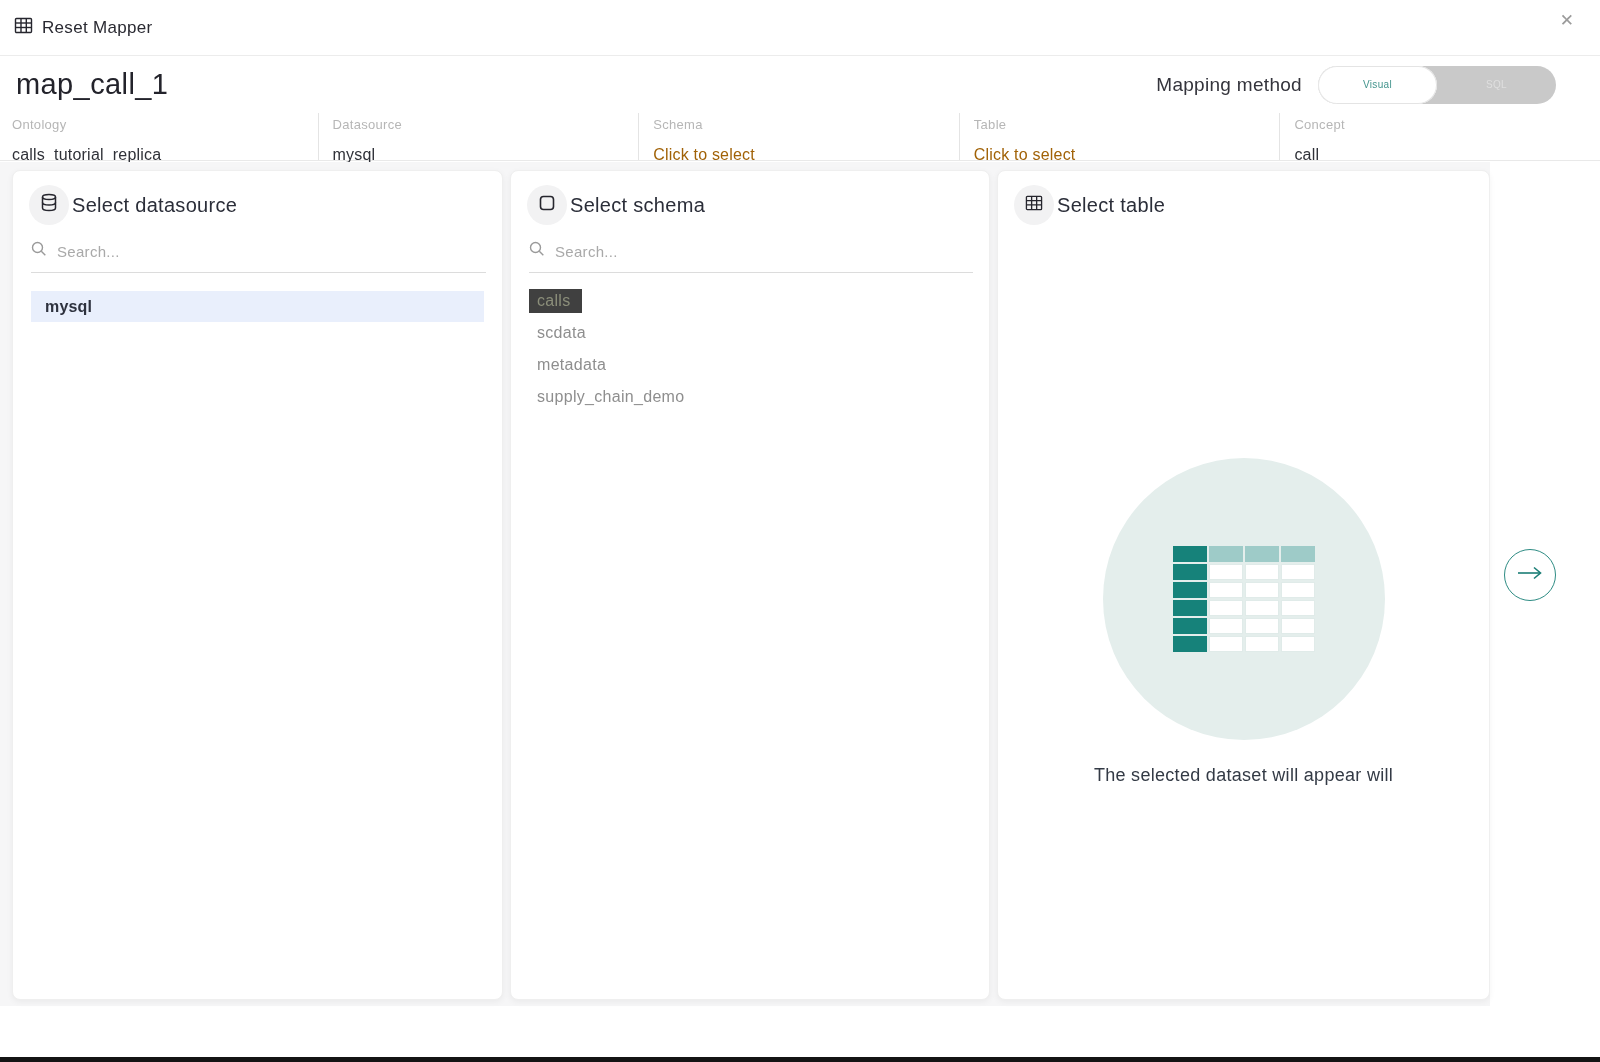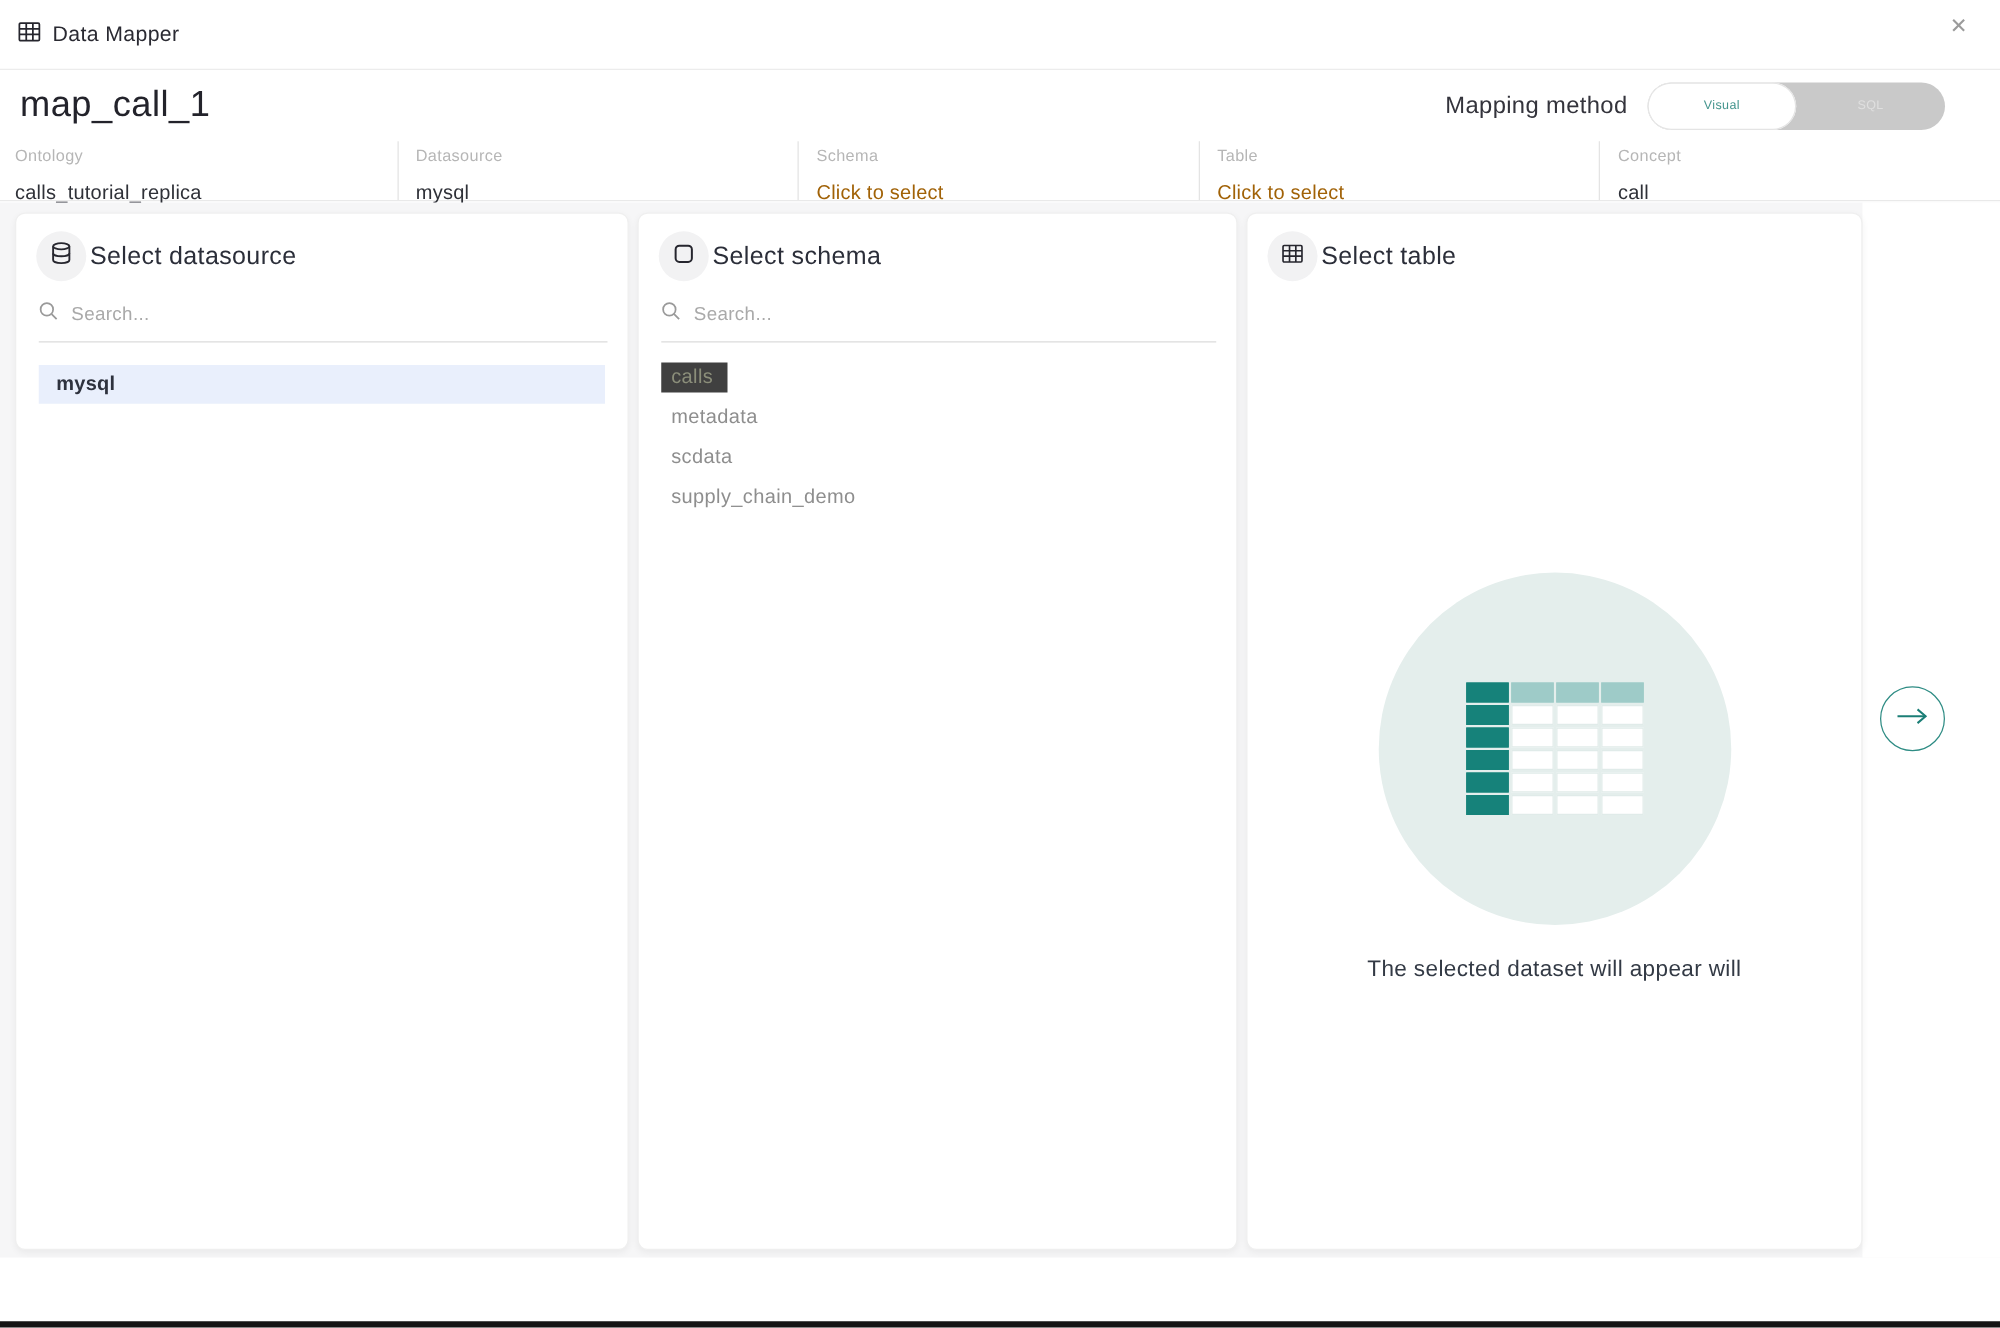--- a/index.html
+++ b/index.html
@@ -96,21 +96,21 @@
   <div class="topbar">
     <span>
       <svg width="19" height="19" viewBox="0 0 19 19">
         <rect x="1.5" y="2.5" width="16" height="14" rx="1" fill="none" stroke="#26262e" stroke-width="1.4"></rect>
         <line x1="1.5" y1="7" x2="17.5" y2="7" stroke="#26262e" stroke-width="1.4"></line>
         <line x1="1.5" y1="11.5" x2="17.5" y2="11.5" stroke="#26262e" stroke-width="1.4"></line>
         <line x1="7" y1="2.5" x2="7" y2="16.5" stroke="#26262e" stroke-width="1.4"></line>
         <line x1="12.3" y1="2.5" x2="12.3" y2="16.5" stroke="#26262e" stroke-width="1.4"></line>
       </svg>
     </span>
-    <span class="topbar-title">Data Mapper</span>
+    <span class="topbar-title">Reset Mapper</span>
     <span class="close-x">✕</span>
   </div>
 
   <div class="headrow">
     <div class="big-title">map_call_1</div>
     <div class="mm-wrap">
       <span class="mm-label">Mapping method</span>
       <div class="toggle">
         <div class="seg seg-active">Visual</div>
         <div class="seg seg-inactive">SQL</div>
@@ -187,22 +187,22 @@
           <span>
             <svg width="16" height="16" viewBox="0 0 16 16">
               <circle cx="6.5" cy="6.5" r="5" fill="none" stroke="#9a9a9a" stroke-width="1.4"></circle>
               <line x1="10.3" y1="10.3" x2="14.3" y2="14.3" stroke="#9a9a9a" stroke-width="1.4"></line>
             </svg>
           </span>
           <input class="search-input" placeholder="Search..." style="">
         </div>
         <ul class="schema-list">
           <li><span class="mark">calls</span></li>
+          <li>scdata</li>
           <li>metadata</li>
-          <li>scdata</li>
           <li>supply_chain_demo</li>
         </ul>
       </div>
 
       <div class="panel panel-3">
         <div class="panel-head">
           <div class="icon-circle">
             <span>
               <svg width="18" height="18" viewBox="0 0 19 19">
                 <rect x="1.5" y="2.5" width="16" height="14" rx="1" fill="none" stroke="#26262e" stroke-width="1.4"></rect>

